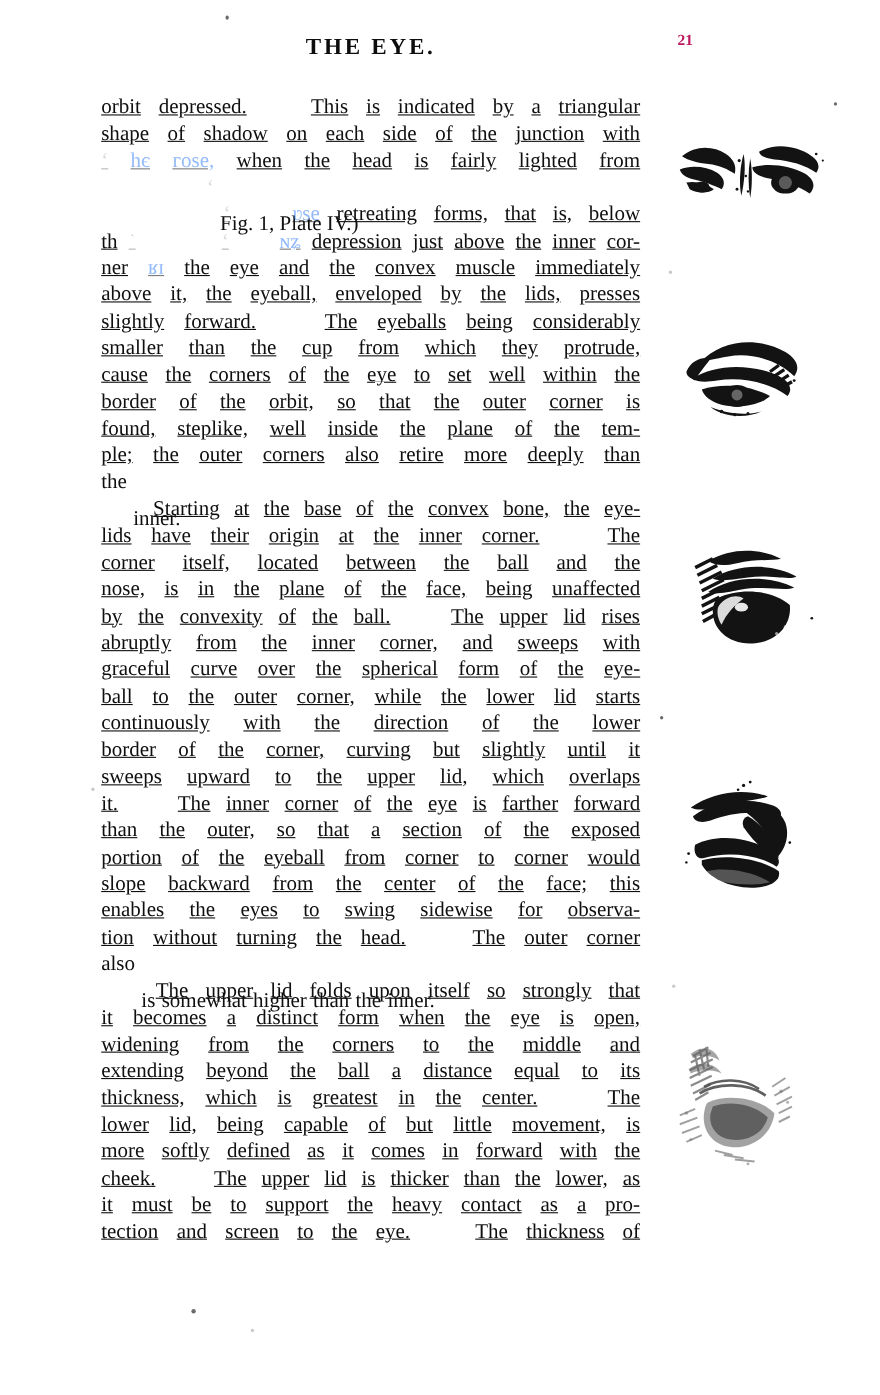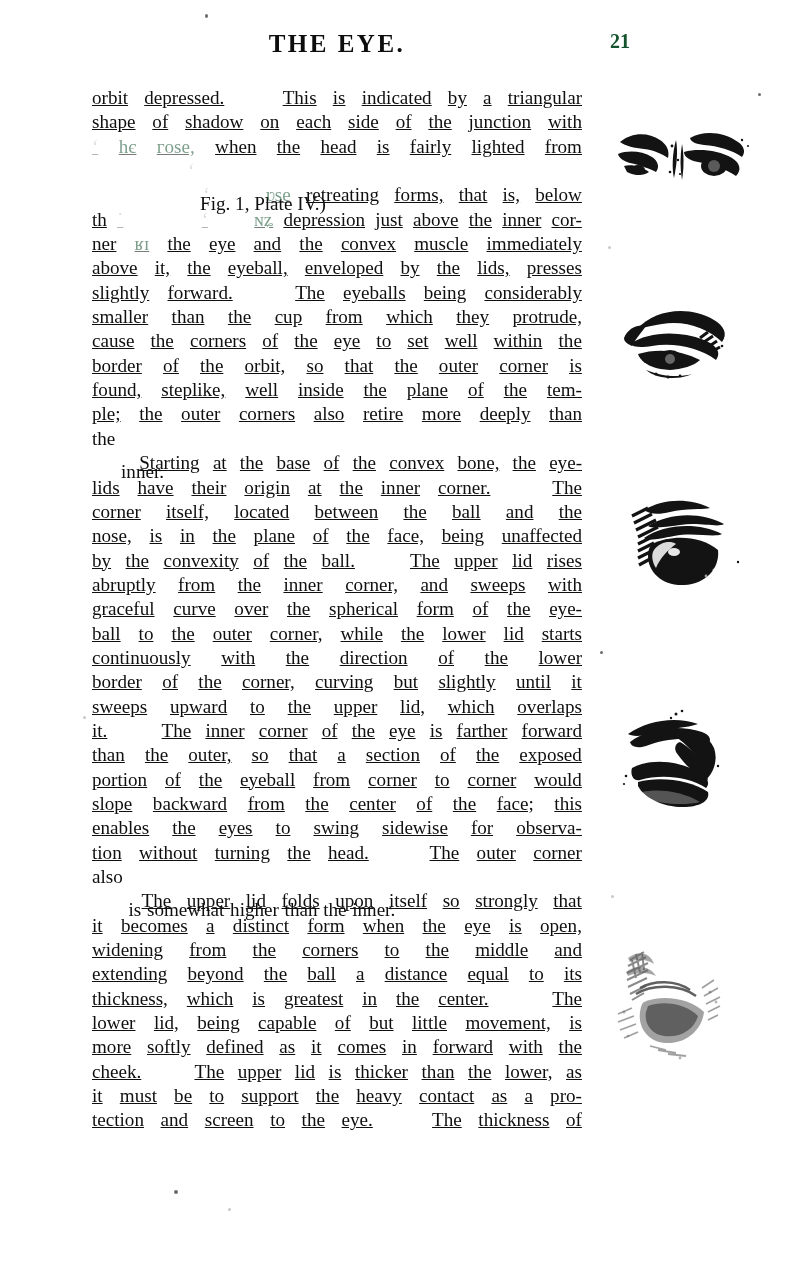--- a/index.html
+++ b/index.html
@@ -24,32 +24,32 @@
     top: 30px;
     width: 490px;
     height: 34px;
   }
   .head-title {
     position: absolute;
     left: 0;
     top: 0;
     width: 100%;
     text-align: center;
-    font-size: 25px;
+    font-size: 21px;
     font-weight: bold;
     letter-spacing: 2.5px;
     color: #0d0d0d;
   }
   .head-folio {
     position: absolute;
     right: -48px;
     top: 0px;
-    font-size: 20px;
+    font-size: 14px;
     font-weight: bold;
-    color: #14532d;
+    color: #be185d;
   }
 
   
   .textblock {
     position: absolute;
     left: 92px;
     top: 86px;
     width: 490px;
   }
   .line {
@@ -74,21 +74,21 @@
   
   .indent { display: inline-block; width: 34px; flex: none; }
 
   
   .gap-s { display: inline-block; width: 26px; flex: none; }
   .gap-m { display: inline-block; width: 58px; flex: none; }
   .gap-l { display: inline-block; width: 96px; flex: none; }
 
   
   .faded {
-    color: #14532d;
+    color: #3b82f6;
     opacity: 0.55;
   }
   .ghost {
     color: #8d8d8d;
     opacity: 0.30;
   }
 
   
   .figure {
     position: absolute;

